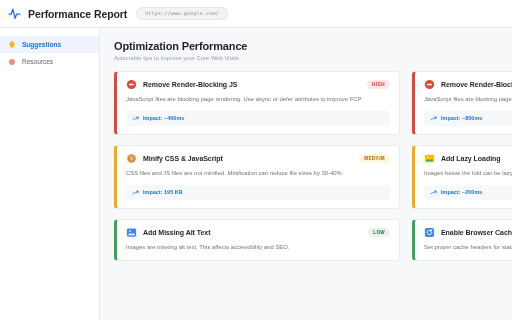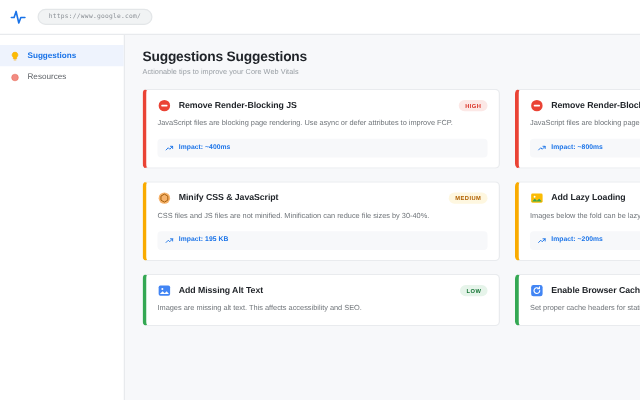--- a/index.html
+++ b/index.html
@@ -144,20 +144,21 @@
     white-space: nowrap; letter-spacing: 0.05px;
   }
 </style>
 </head>
 <body>
 
 <div class="topbar">
   <svg class="brand-icon" viewBox="0 0 24 24">
     <path d="M2 13h4l3-9 4 17 3-8h6" fill="none" stroke="#1a73e8" stroke-width="2.4" stroke-linecap="round" stroke-linejoin="round"></path>
   </svg>
+  <div class="brand-title">Performance Report</div>
   <div class="url-pill">https://www.google.com/</div>
 </div>
 
 <div class="shell">
 
   <div class="sidebar">
     <div class="nav-item active">
       <svg class="ic" viewBox="0 0 24 24">
         <path d="M9 21h6M10 18h4M12 2a7 7 0 0 0-4 12.7V18h8v-3.3A7 7 0 0 0 12 2z" fill="#fbbc04" stroke="#f9ab00" stroke-width="1.4" stroke-linejoin="round"></path>
       </svg>
@@ -165,21 +166,21 @@
     </div>
     <div class="nav-item">
       <svg class="ic" viewBox="0 0 24 24">
         <circle cx="12" cy="12" r="8" fill="#f28b82" stroke="#e8715f" stroke-width="1.4"></circle>
       </svg>
       <span>Resources</span>
     </div>
   </div>
 
   <div class="main">
-    <div class="page-title">Suggestions Suggestions</div>
+    <div class="page-title">Optimization Performance</div>
     <div class="page-sub">Actionable tips to improve your Core Web Vitals</div>
 
     <div class="grid">
 
       <div class="col">
 
         <div class="card sev-high">
           <div class="card-head">
             <span class="card-ic">
               <svg viewBox="0 0 24 24">

